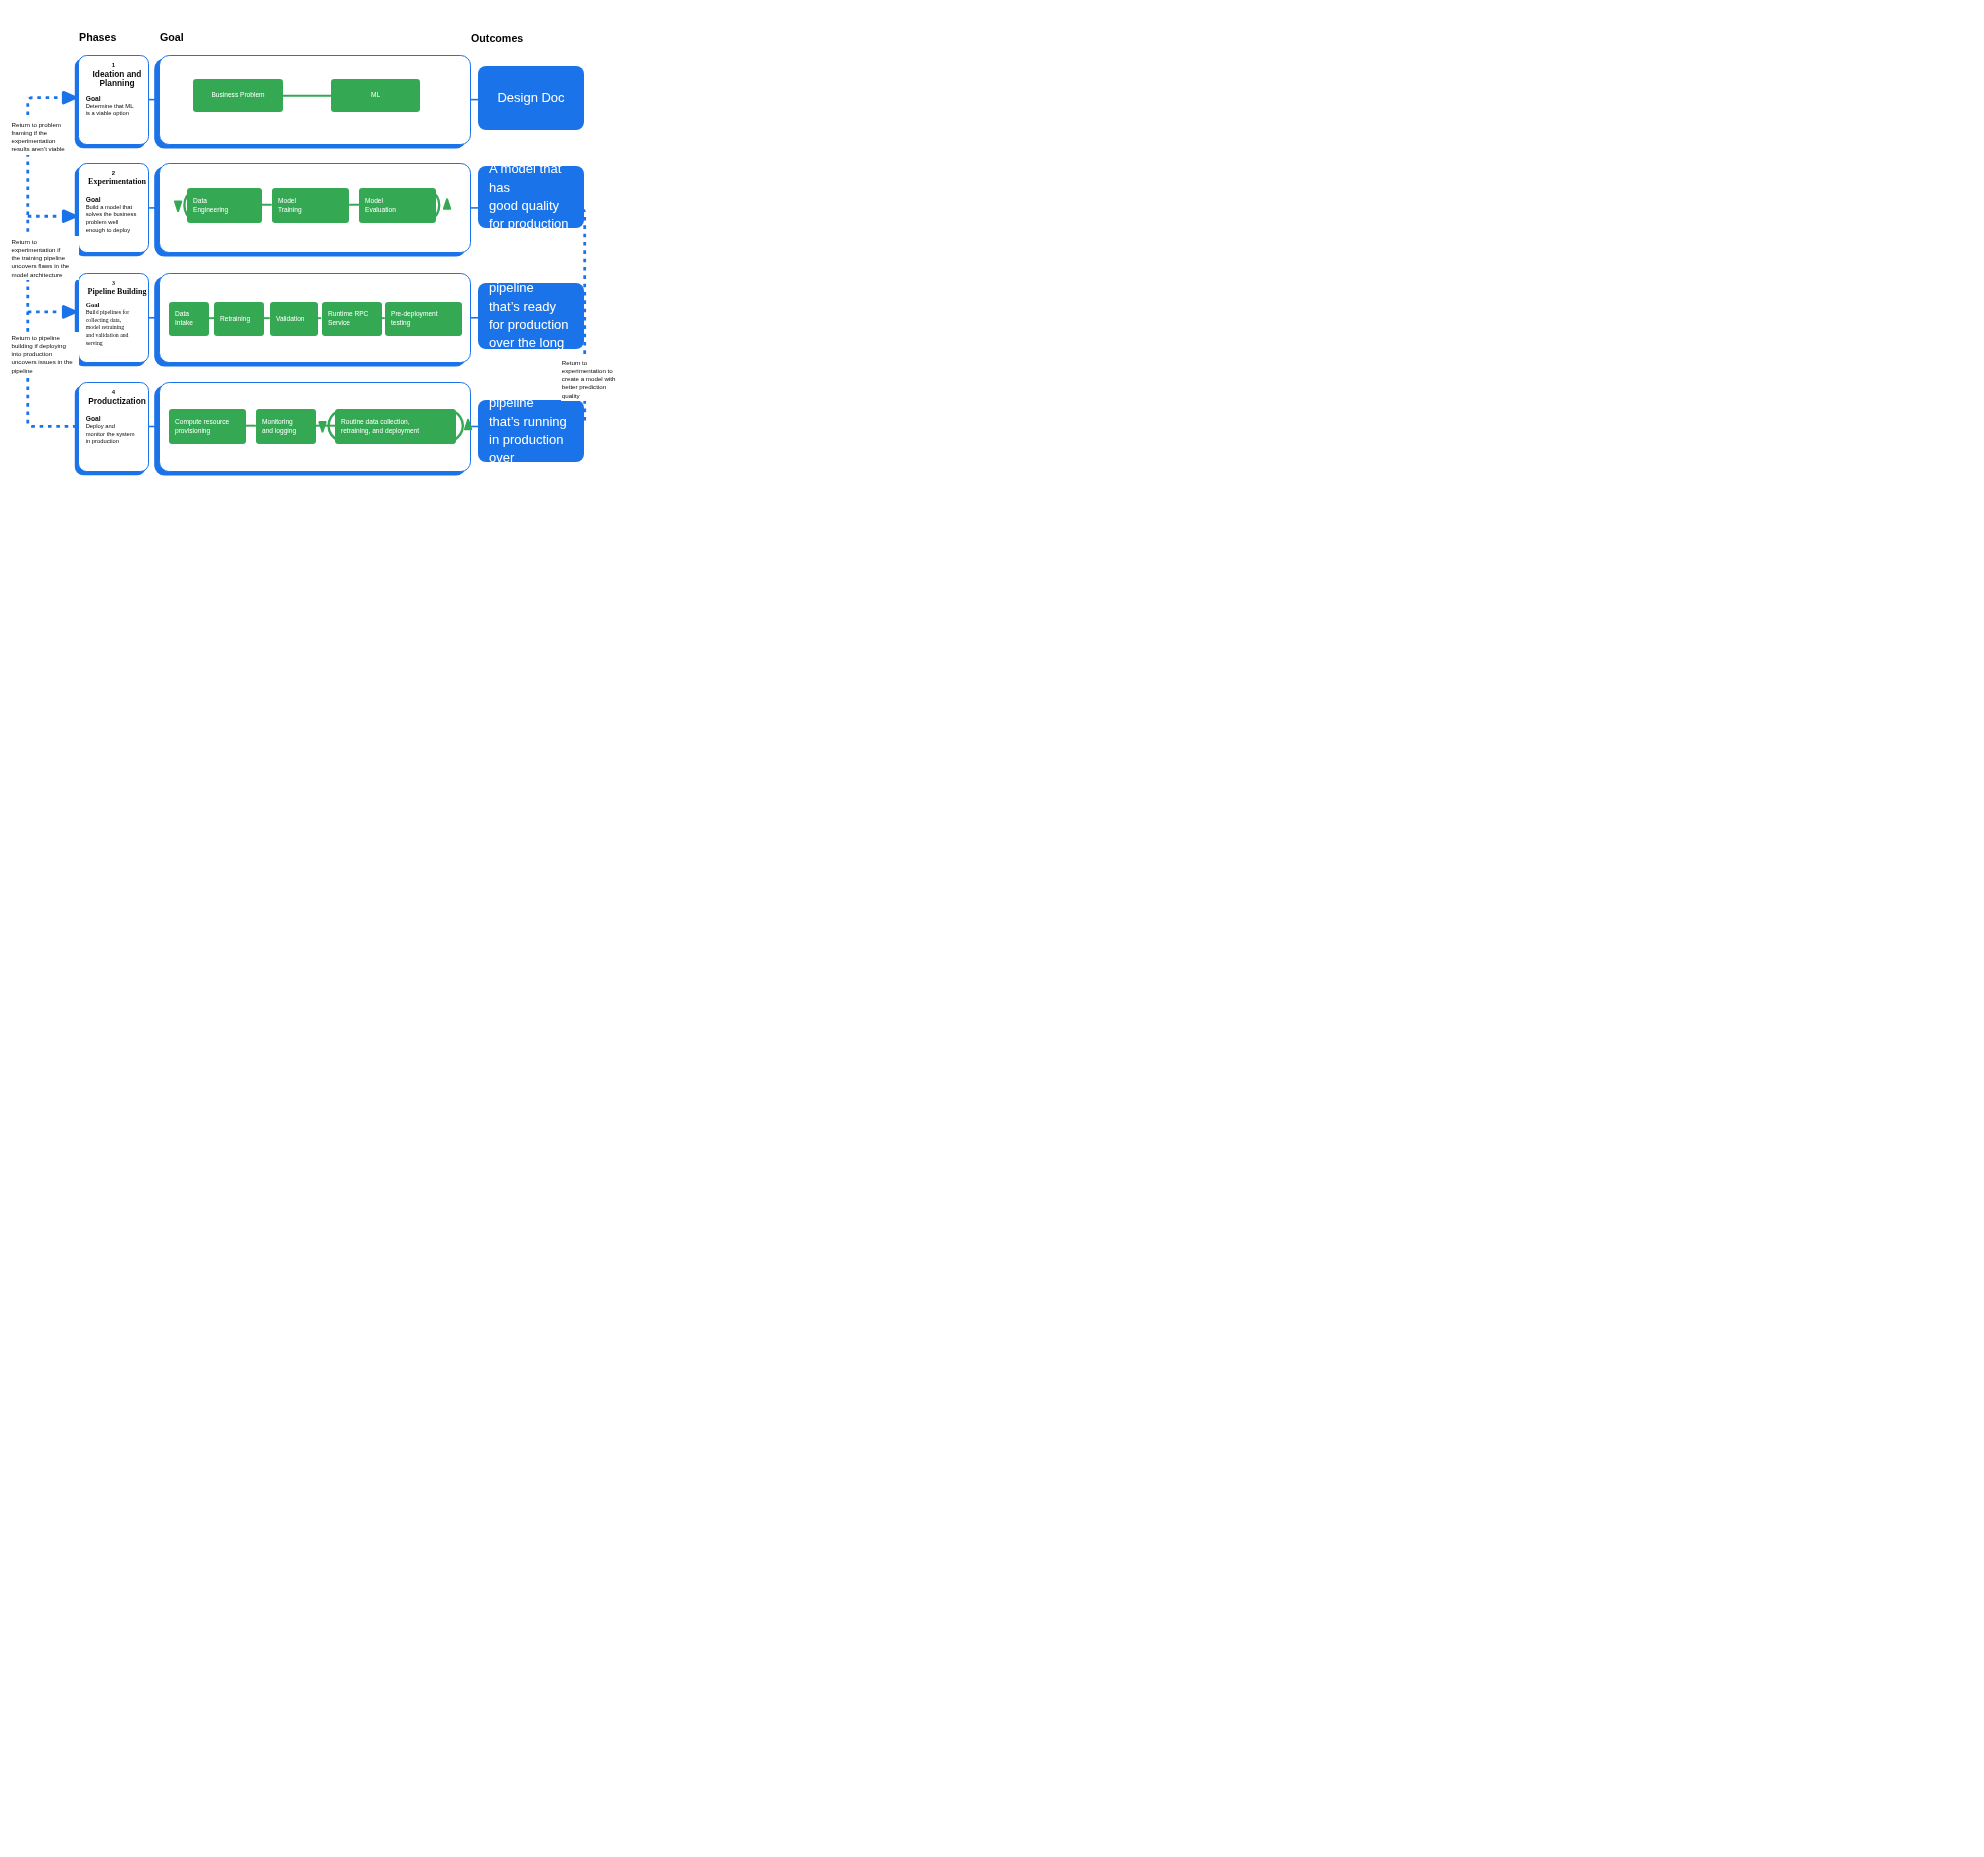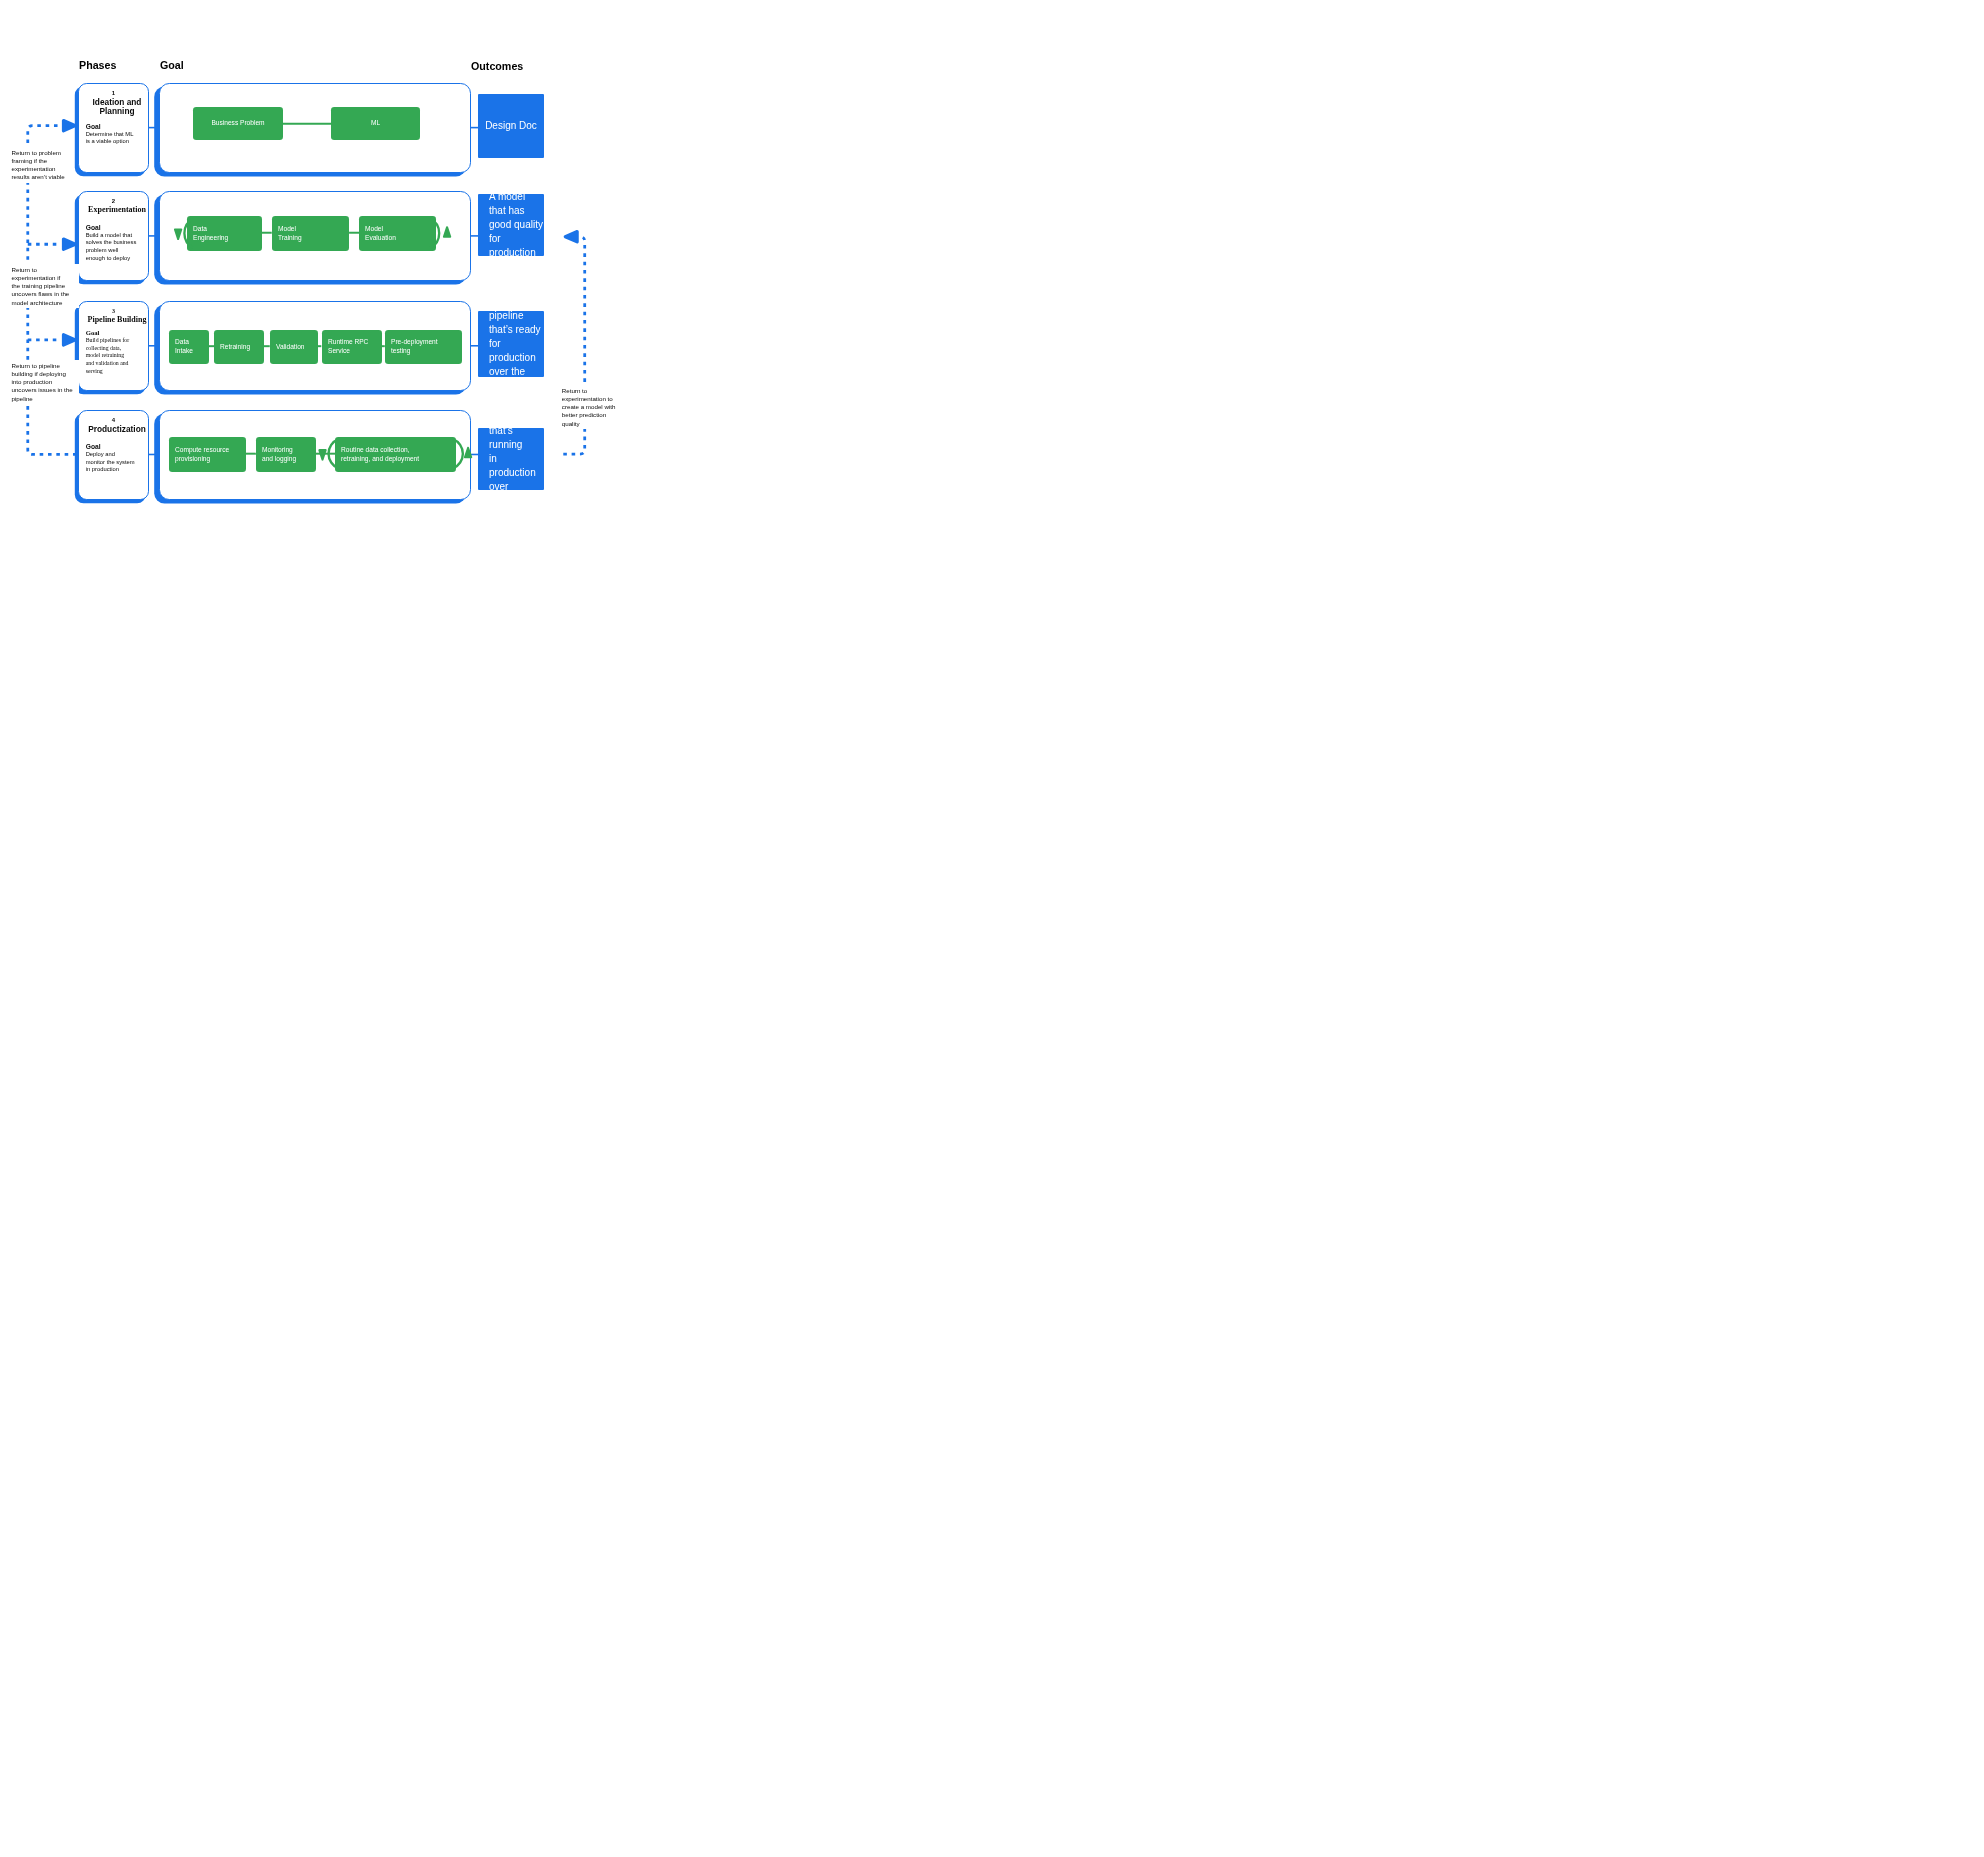--- a/index.html
+++ b/index.html
@@ -2,21 +2,21 @@
 <html style="font-size:6.4px"><head>
 <meta charset="utf-8">
 <style>
   :root{
     --blue:#1a73e8;
     --green:#34a853;
     --ink:#0b0b0b;
   }
   html,body{margin:0;padding:0;background:#fff;}
   body{font-family:"Liberation Sans", sans-serif;}
-  #canvas{position:relative;width:622px;height:513px;background:#fff;overflow:hidden;margin-top:28px;}
+  #canvas{position:relative;width:622px;height:513px;background:#fff;overflow:hidden;}
 
   svg.layer{position:absolute;left:0;top:0;pointer-events:none;}
   #layer-under{z-index:1;}
   #layer-over{z-index:4;}
 
   .col-header{position:absolute;font-weight:bold;font-size:10.7px;color:#000;z-index:6;white-space:nowrap;}
 
   .phase-card{
     position:absolute;left:78px;width:71px;box-sizing:border-box;
     background:#fff;border:1.6px solid var(--blue);border-radius:8.7px;
@@ -38,23 +38,23 @@
 
   .task-box{
     position:absolute;background:var(--green);color:#fff;border-radius:3.2px;
     display:flex;align-items:center;font-size:6.6px;line-height:1.35;
     white-space:pre-line;z-index:3;box-sizing:border-box;
   }
   .task-box.center{justify-content:center;text-align:center;}
   .task-box.left{padding-left:6px;text-align:left;}
 
   .outcome-box{
-    position:absolute;left:478px;width:66px;box-sizing:border-box;
-    background:var(--blue);color:#fff;border-radius:1px;
-    display:flex;align-items:center;font-size:10px;line-height:1.42;
+    position:absolute;left:478px;width:106px;box-sizing:border-box;
+    background:var(--blue);color:#fff;border-radius:8px;
+    display:flex;align-items:center;font-size:13px;line-height:1.42;
     white-space:pre-line;z-index:5;
   }
   .outcome-box.center{justify-content:center;text-align:center;}
   .outcome-box.left{padding-left:11px;text-align:left;}
 
   .annotation{
     position:absolute;font-size:6.2px;line-height:1.33;color:var(--ink);
     background:#fff;white-space:pre-line;z-index:5;padding:1.6px 0.8px;
   }
 </style>

